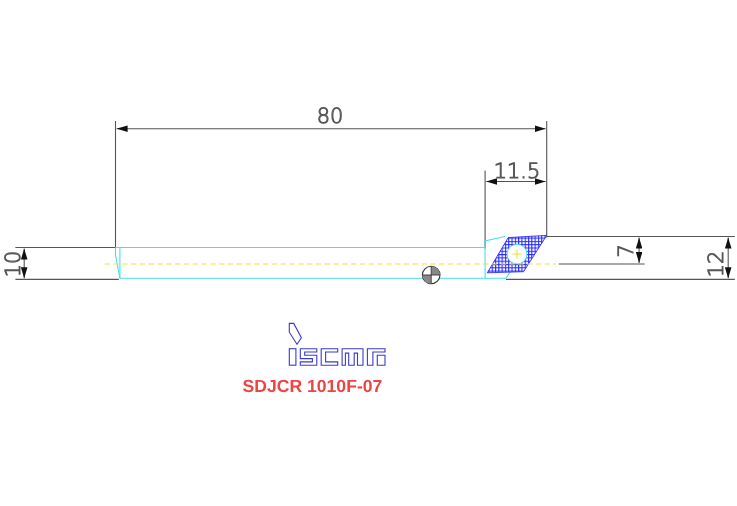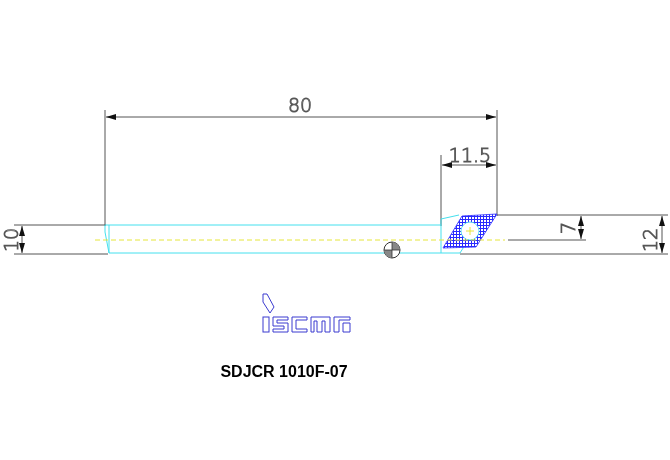--- a/index.html
+++ b/index.html
@@ -1,23 +1,22 @@
 <!DOCTYPE html>
 <html><head>
 <meta charset="utf-8">
 <style>
   html, body { margin: 0; padding: 0; background: #ffffff; }
   body { width: 670px; height: 460px; position: relative; overflow: hidden; font-family: "Liberation Sans", sans-serif; }
   svg { position: absolute; left: 0; top: 0; }
   .dimtext { font-family: "DejaVu Sans", sans-serif; font-weight: 200; fill: none; stroke: #555; stroke-width: 0.9; }
   .model {
     position: absolute; left: 0; width: 568px; top: 343px;
-    text-align: center; font-weight: bold; font-size: 16px; color: #000000;
+    text-align: center; font-weight: bold; font-size: 16px; color: #ef4444;
     font-family: "Liberation Sans", sans-serif;
-    margin-top: 20px;
   }
 </style>
 </head>
 <body>
 
 <svg width="670" height="460" viewBox="0 0 670 460">
   <defs>
     <pattern id="hatch" width="3" height="3" patternUnits="userSpaceOnUse">
       <rect width="3" height="3" fill="#ffffff"></rect>
       <path d="M0 0.5 H3 M0.5 0 V3" stroke="#2a2aff" stroke-width="1"></path>

